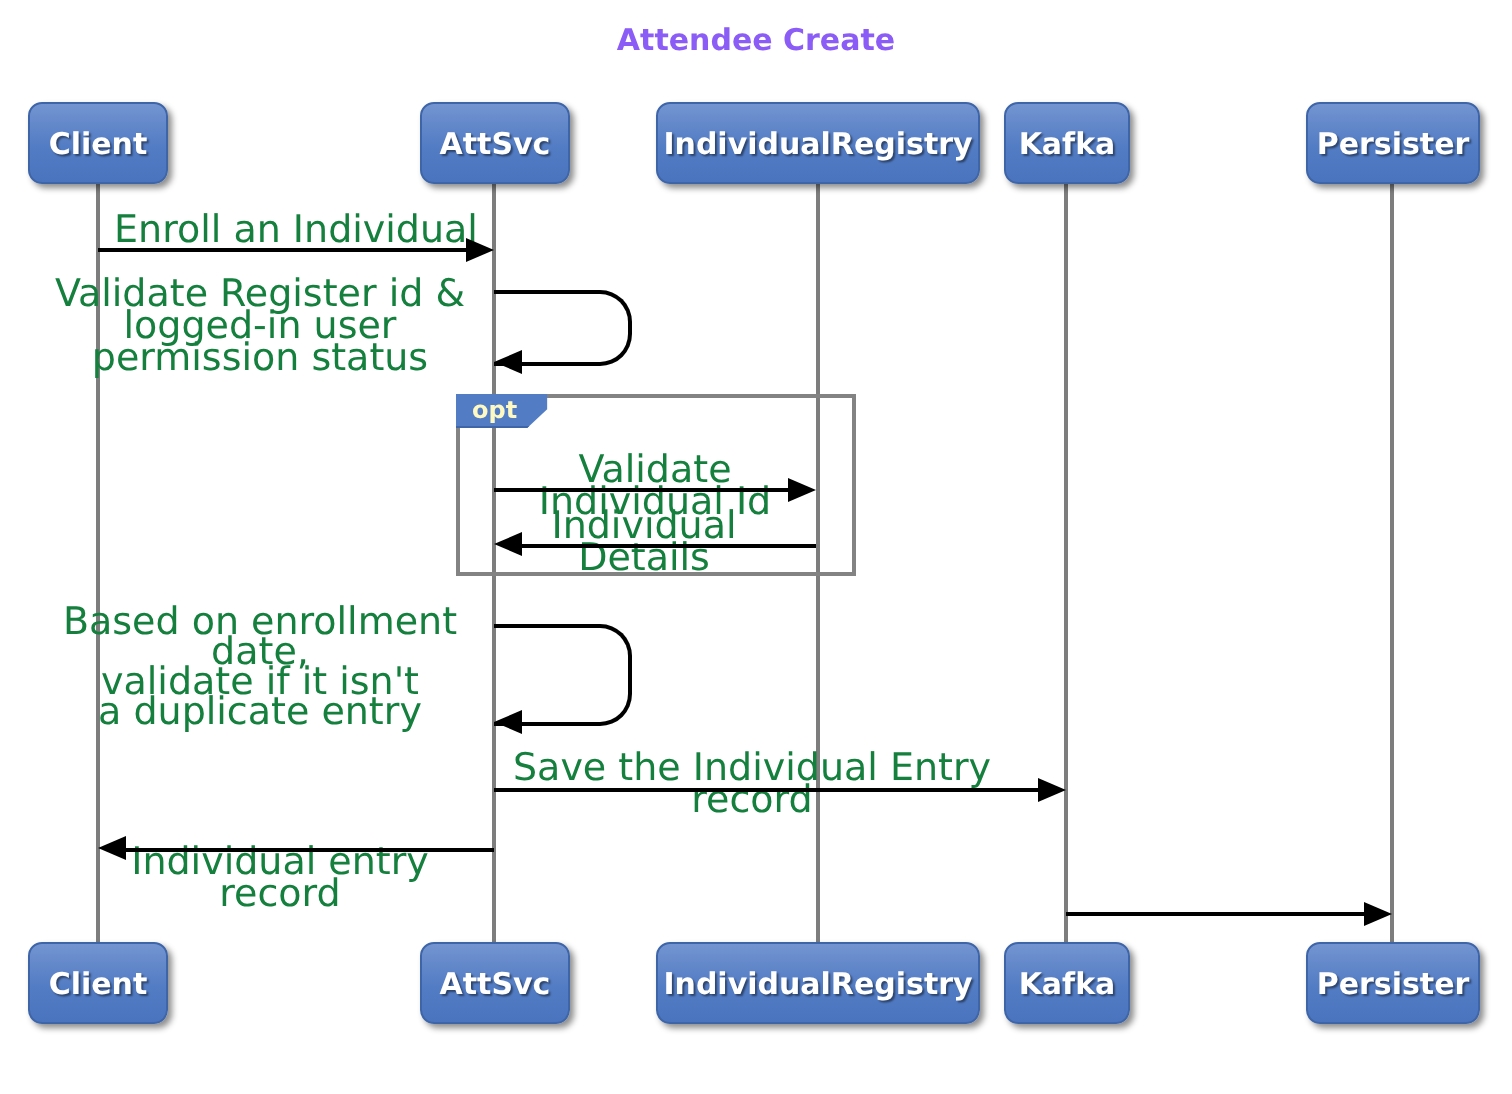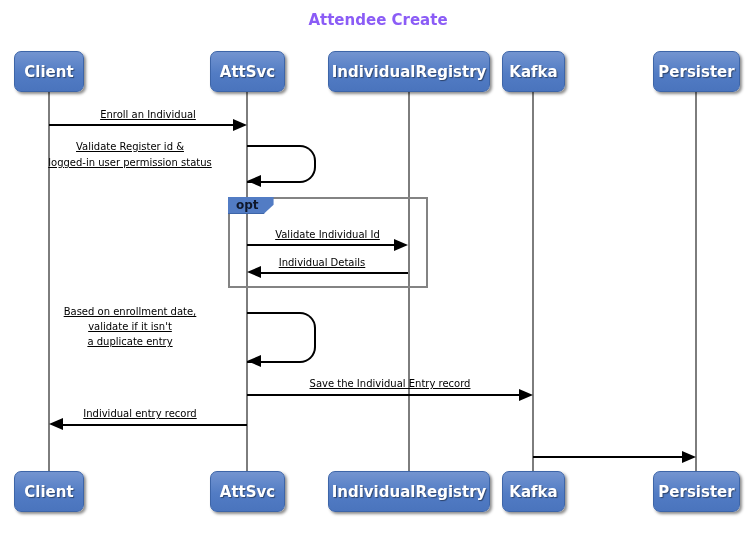--- a/index.html
+++ b/index.html
@@ -64,26 +64,25 @@
   .head-left {
     position: absolute;
     width: 0; height: 0;
     border-top: 6px solid transparent;
     border-bottom: 6px solid transparent;
     border-right: 14px solid #000;
   }
 
   .mlabel {
     position: absolute;
-    font-size: 10px;
+    font-size: 19px;
     line-height: 16px;
-    color: #000000;
+    color: #15803d;
     text-align: center;
     white-space: pre-line;
-    text-decoration: underline;
   }
 
   .self-label {
     text-align: center;
   }
 
   .self-loop {
     position: absolute;
     border: 2px solid #000;
     border-left: none;
@@ -97,21 +96,21 @@
     background: transparent;
   }
 
   .frame-tab {
     position: absolute;
     height: 17px;
     line-height: 16px;
     padding: 0 15px 0 8px;
     background: #527cc4;
     border-bottom: 1px solid #3d65a8;
-    color: #0f172a;
+    color: #fef9c3;
     font-size: 12px;
     font-weight: bold;
     clip-path: polygon(0 0, 100% 0, 100% 45%, calc(100% - 10px) 100%, 0 100%);
   }
 
   .watermark {
     position: absolute;
     right: 8px;
     top: 523px;
     font-size: 14px;
@@ -166,25 +165,25 @@
   <div class="mlabel" style="left:247px; top:255px; width:150px;">Individual Details</div>
   <div class="mline" style="left:261px; top:272px; width:147px;"></div>
   <div class="head-left" style="left:247px; top:266px;"></div>
 
   <div class="mlabel self-label" style="left:17px; top:304px; width:226px; line-height:15px;">Based on enrollment date,
 validate if it isn't
 a duplicate entry</div>
   <div class="self-loop" style="left:247px; top:312px; width:69px; height:51px;"></div>
   <div class="head-left" style="left:247px; top:355px;"></div>
 
-  <div class="mlabel" style="left:247px; top:376px; width:286px;text-align:center;">Save the Individual Entry record</div>
+  <div class="mlabel" style="left:233px; top:376px; width:286px;text-align:center;">Save the Individual Entry record</div>
   <div class="mline" style="left:247px; top:394px; width:272px;"></div>
   <div class="head-right" style="left:519px; top:389px;"></div>
 
-  <div class="mlabel" style="left:49px; top:406px; width:182px;">Individual entry record</div>
+  <div class="mlabel" style="left:49px; top:423px; width:182px;">Individual entry record</div>
   <div class="mline" style="left:63px; top:424px; width:184px;"></div>
   <div class="head-left" style="left:49px; top:418px;"></div>
 
   <div class="mline" style="left:533px; top:456px; width:149px;"></div>
   <div class="head-right" style="left:682px; top:451px;"></div>
 
   <div class="actor" style="left:14px;  top:471px; width:70px;">
       <span>Client</span>
     </div>
   <div class="actor" style="left:210px; top:471px; width:75px;">

